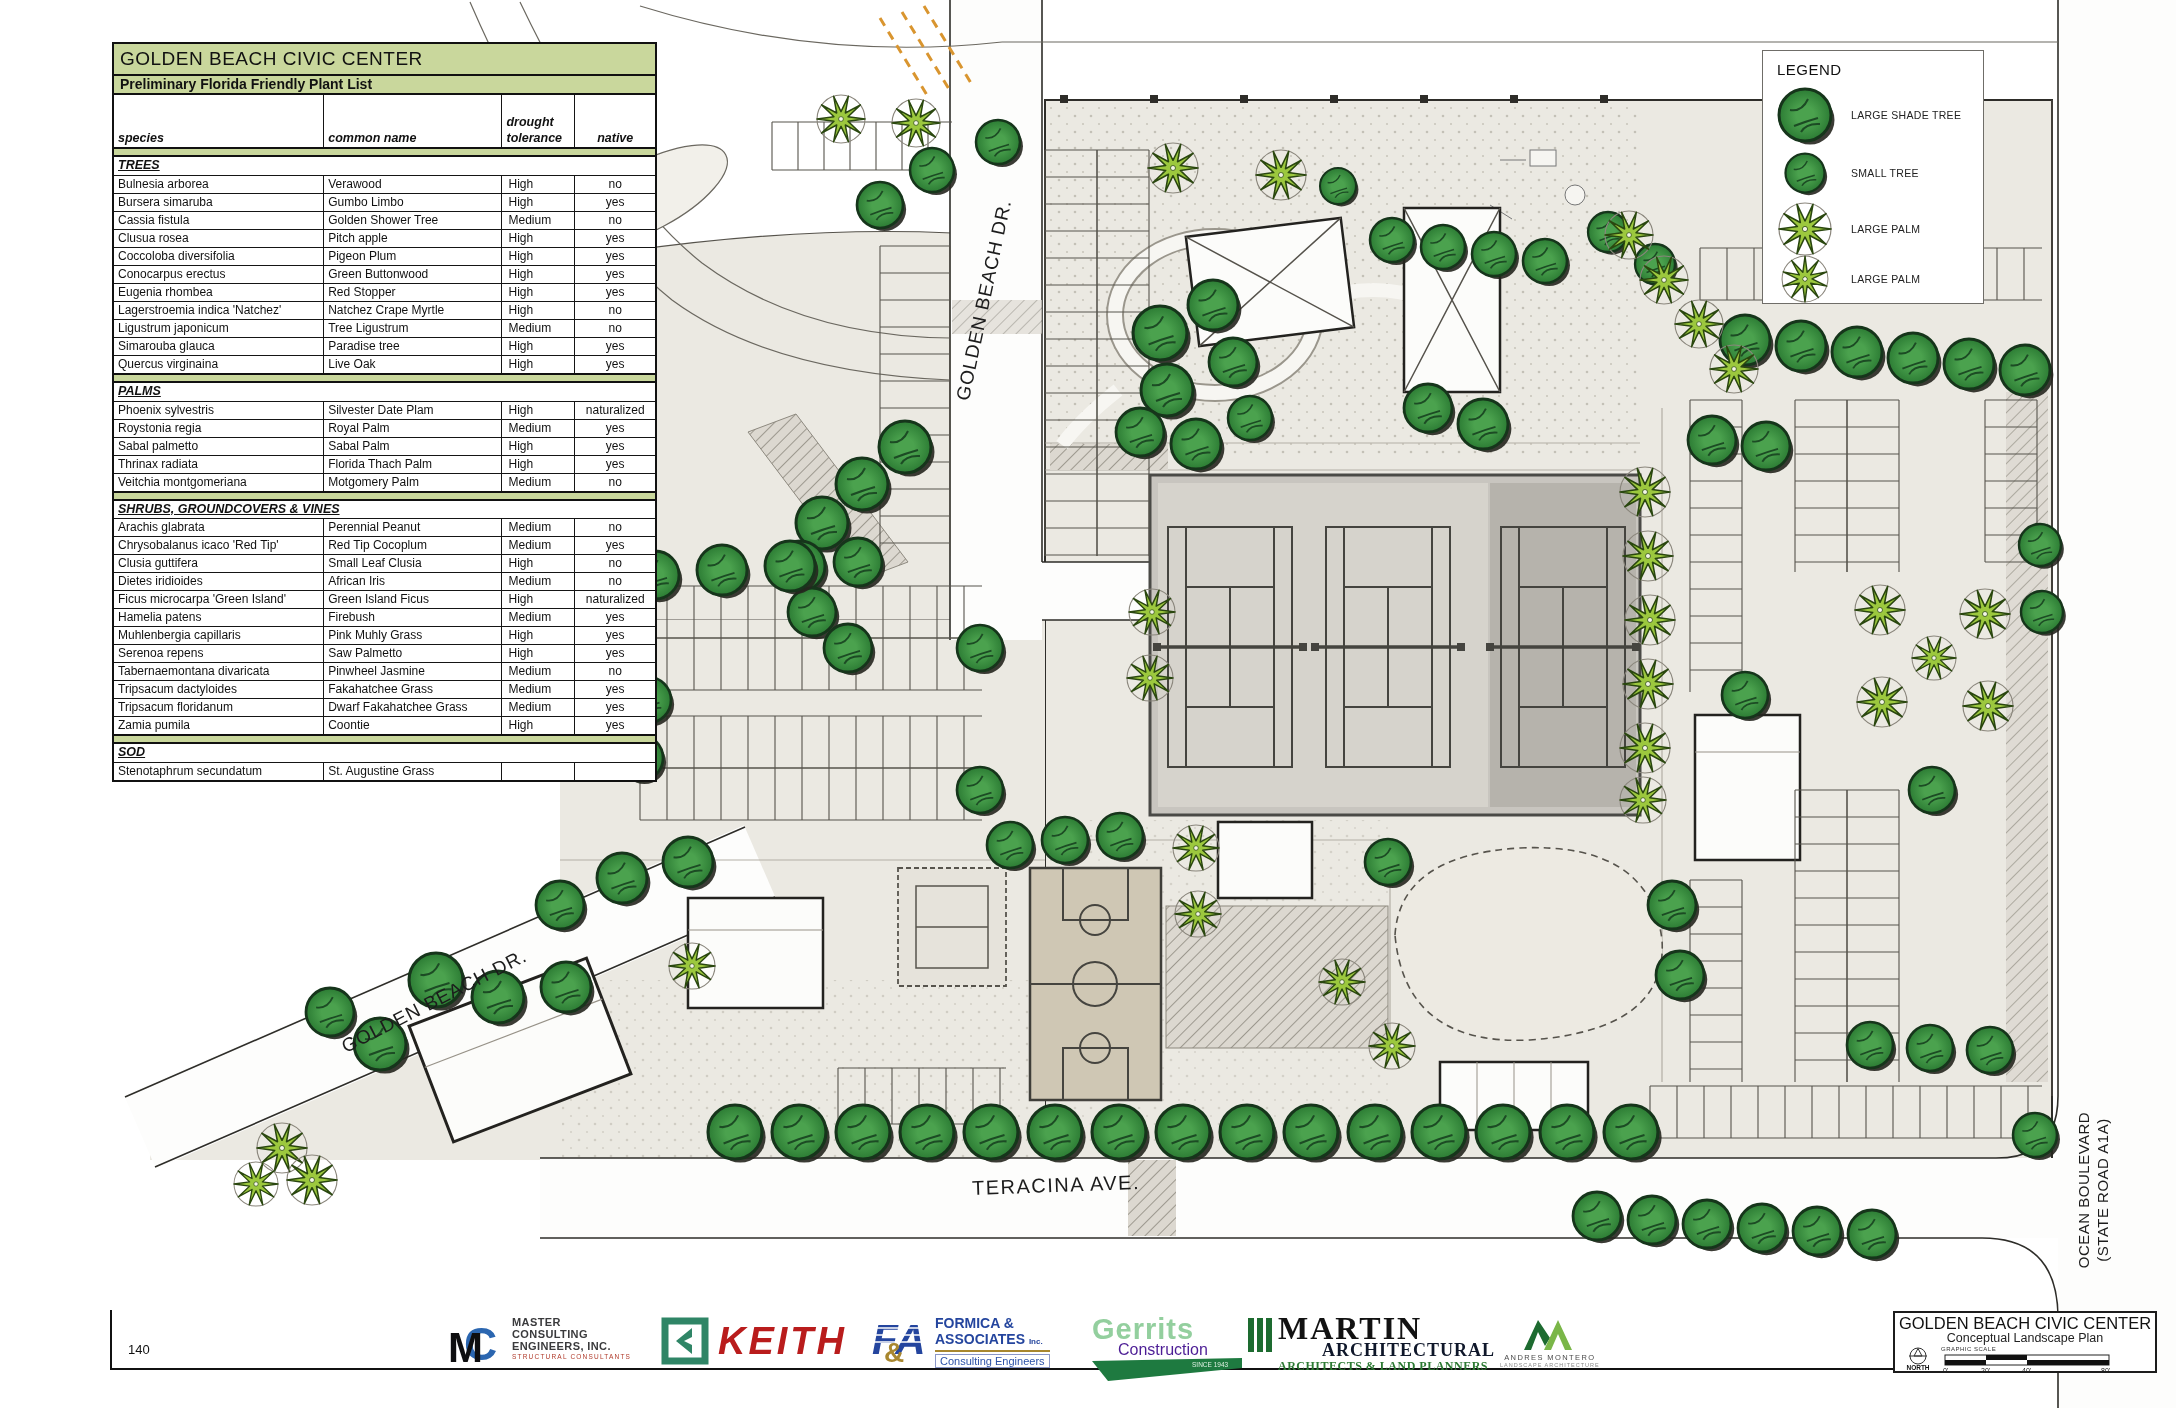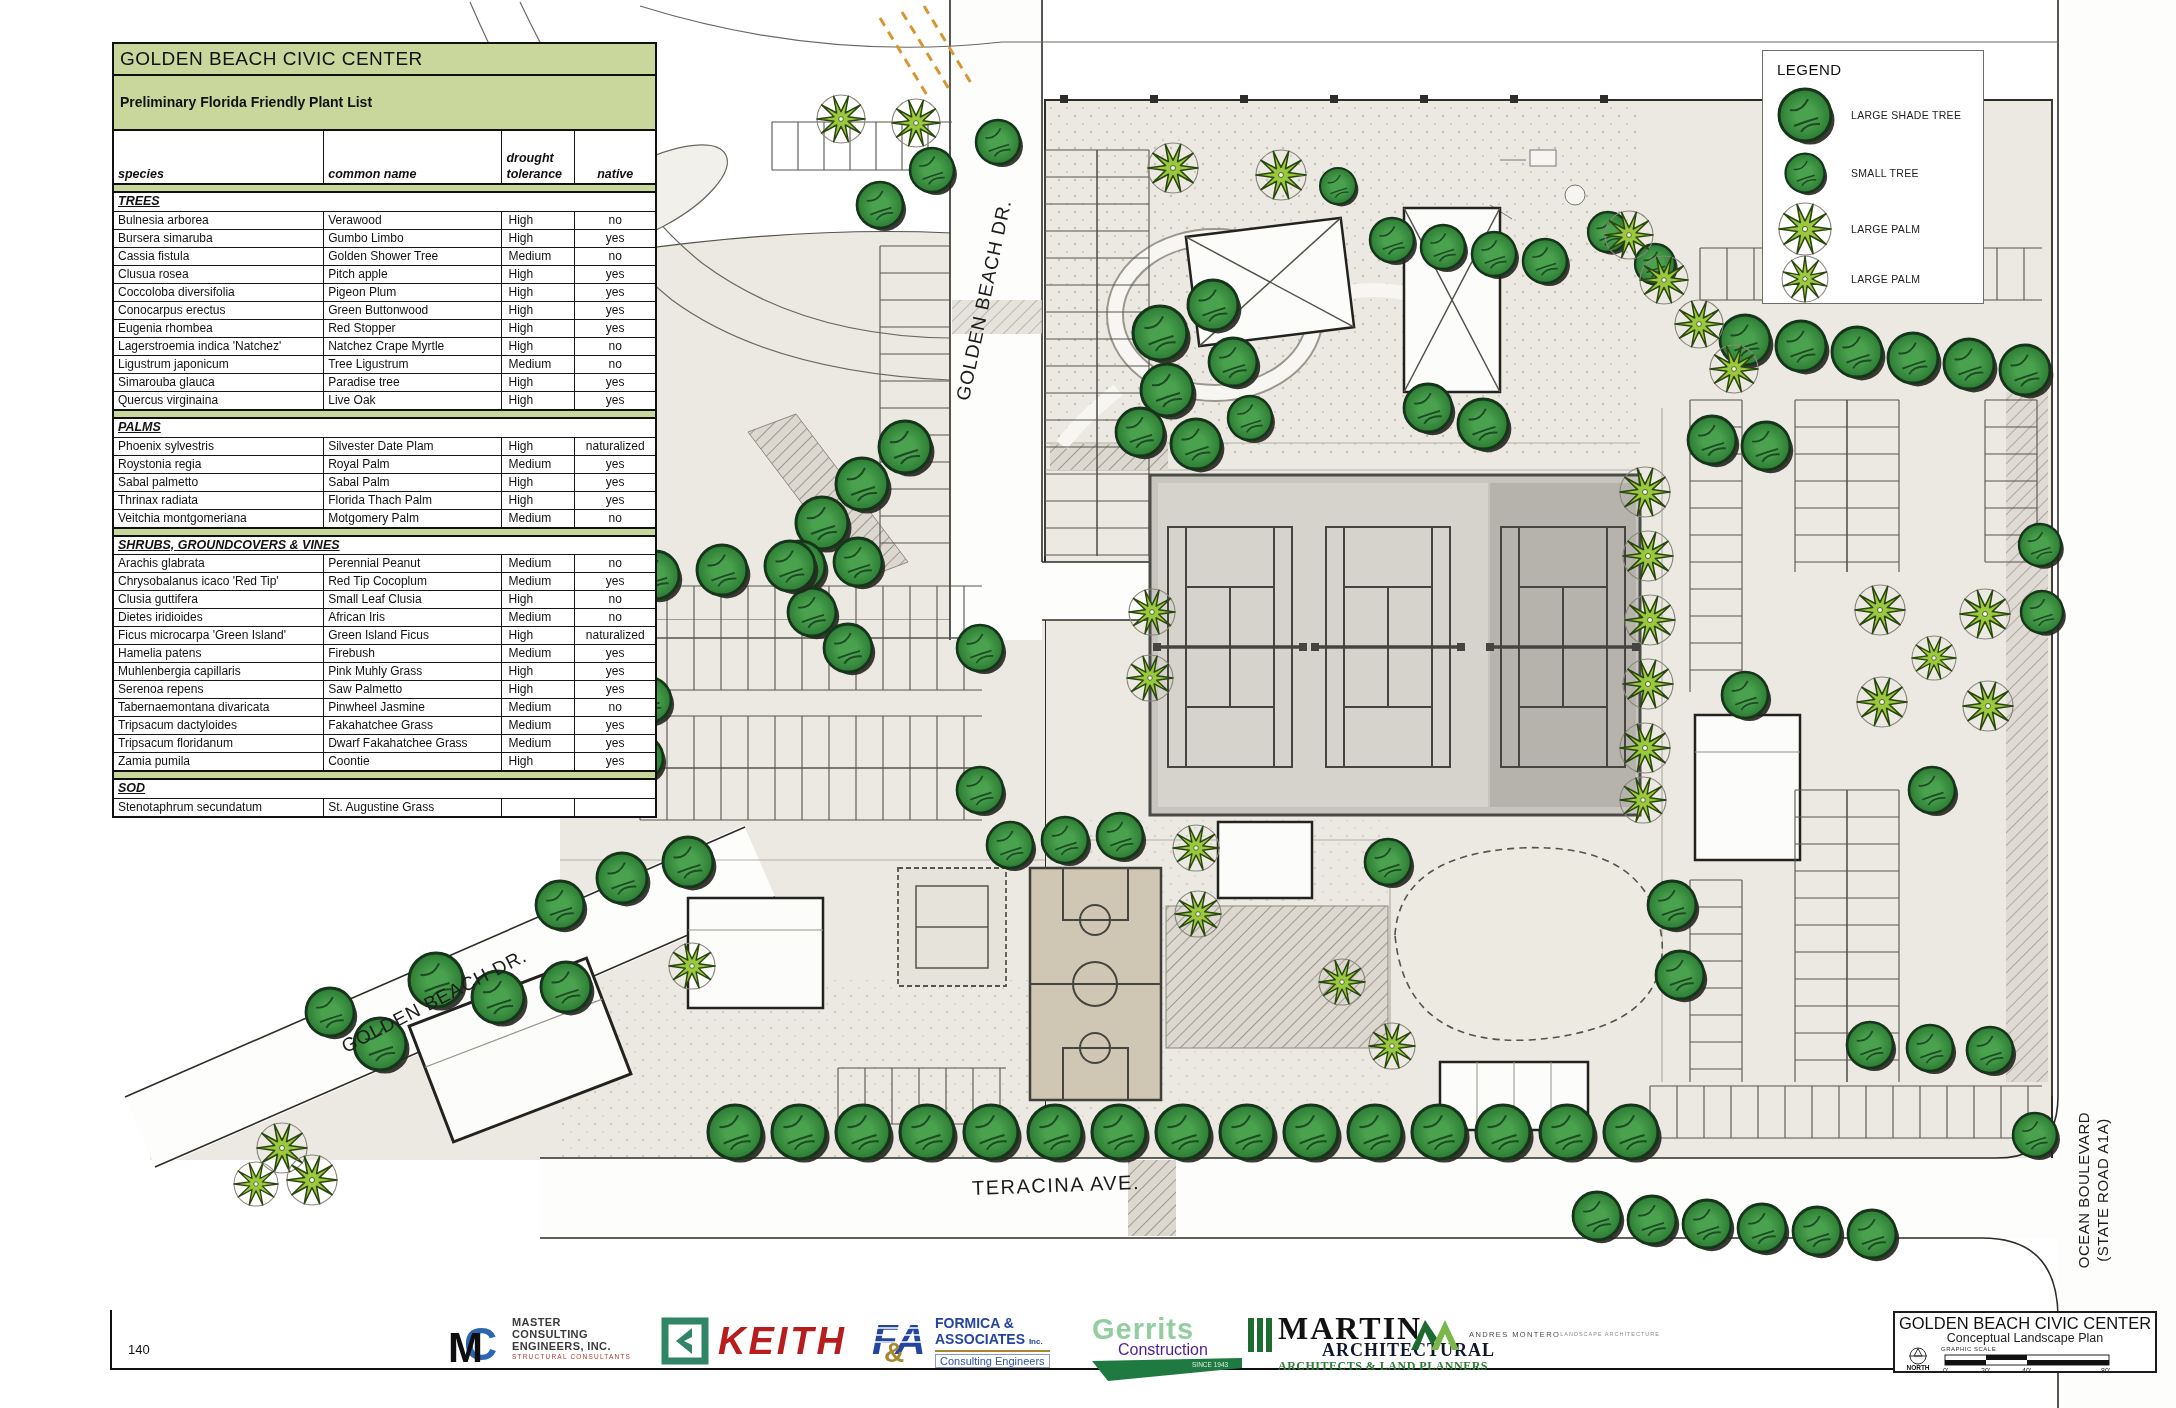--- a/index.html
+++ b/index.html
@@ -7,21 +7,21 @@
          font-family:"Liberation Sans",sans-serif;color:#111;}
   svg text{font-family:"Liberation Sans",sans-serif;}
 
   
   .plant-table{position:absolute;left:112px;top:42px;width:545px;background:#fff;z-index:30;}
   .plant-table table{border-collapse:collapse;width:100%;table-layout:fixed;
                      border:2.5px solid #111;font-size:12px;}
   .plant-table td,.plant-table th{border:1.5px solid #151515;padding:1px 4px;line-height:1.25;
                      overflow:hidden;white-space:nowrap;}
   .plant-table .tt{background:var(--grn);font-size:19px;letter-spacing:.5px;padding:3px 6px;border-bottom:2px solid #111;}
-  .plant-table .ts{background:var(--grn);font-weight:bold;font-size:14px;padding:18px 6px;border-bottom:2.5px solid #111;}
+  .plant-table .ts{background:var(--grn);font-weight:bold;font-size:14px;padding:0 6px;border-bottom:2.5px solid #111;}
   .plant-table th{text-align:left;font-style:italic;font-weight:bold;vertical-align:bottom;height:50px;
                   border-bottom:2.5px solid #111;background:#fff;font-size:12.5px;}
   .plant-table th.nat{text-align:center;}
   .plant-table tr.band td{background:var(--grn);height:6px;padding:0;border-top:2px solid #111;border-bottom:2px solid #111;}
   .plant-table tr.secrow td{border:1.5px solid #151515;padding:1px 4px;}
   .plant-table .secname{font-weight:bold;font-style:italic;text-decoration:underline;font-size:12.5px;}
   .plant-table td.c2{padding-left:6px;}
   .plant-table td.c3{text-align:center;}
   .col-sp{width:208px}.col-cn{width:176px}.col-dr{width:72px}.col-na{width:80px}
 
@@ -65,21 +65,21 @@
   .lg-formica .inc{font-size:8px;}
   .lg-formica .tag{font-size:11px;color:#2b51a8;border:1px solid #8a97c8;padding:0 4px;margin-top:2px;display:inline-block;}
   .lg-gerrits{left:1092px;}
   .lg-gerrits .g1{font-size:29px;font-weight:bold;color:#93cf9e;line-height:26px;letter-spacing:1px;}
   .lg-gerrits .g2{font-size:16px;color:#4c1d95;line-height:16px;margin-left:26px;}
   .lg-martin{left:1248px;top:1314px;}
   .lg-martin .tcol{font-family:"Liberation Serif",serif;}
   .lg-martin .m1{font-size:32px;font-weight:bold;color:#121212;line-height:28px;letter-spacing:2px;}
   .lg-martin .m2{font-size:18px;font-weight:bold;color:#0f172a;line-height:17px;letter-spacing:1px;margin-left:44px;}
   .lg-martin .tag{font-size:12px;font-weight:bold;color:#2c7a33;letter-spacing:.5px;}
-  .lg-andres{left:1405px;flex-direction:row;align-items:center;display:flex;}
+  .lg-andres{left:1500px;flex-direction:column;align-items:center;display:flex;}
   .lg-andres .a1{font-size:7.5px;color:#4a4a4a;letter-spacing:1.4px;margin-top:1px;}
   .lg-andres .a2{font-size:5.5px;color:#8a8a8a;letter-spacing:1px;}
 
   .pagenum{position:absolute;left:128px;top:1342px;font-size:13px;z-index:30;}
   .frame-bl{position:absolute;left:110px;top:1310px;width:1786px;height:58px;
             border-left:2px solid #111;border-bottom:2.5px solid #111;z-index:5;}
   :root{--grn:#c9d79c;}
 </style>
 </head>
 <body>

